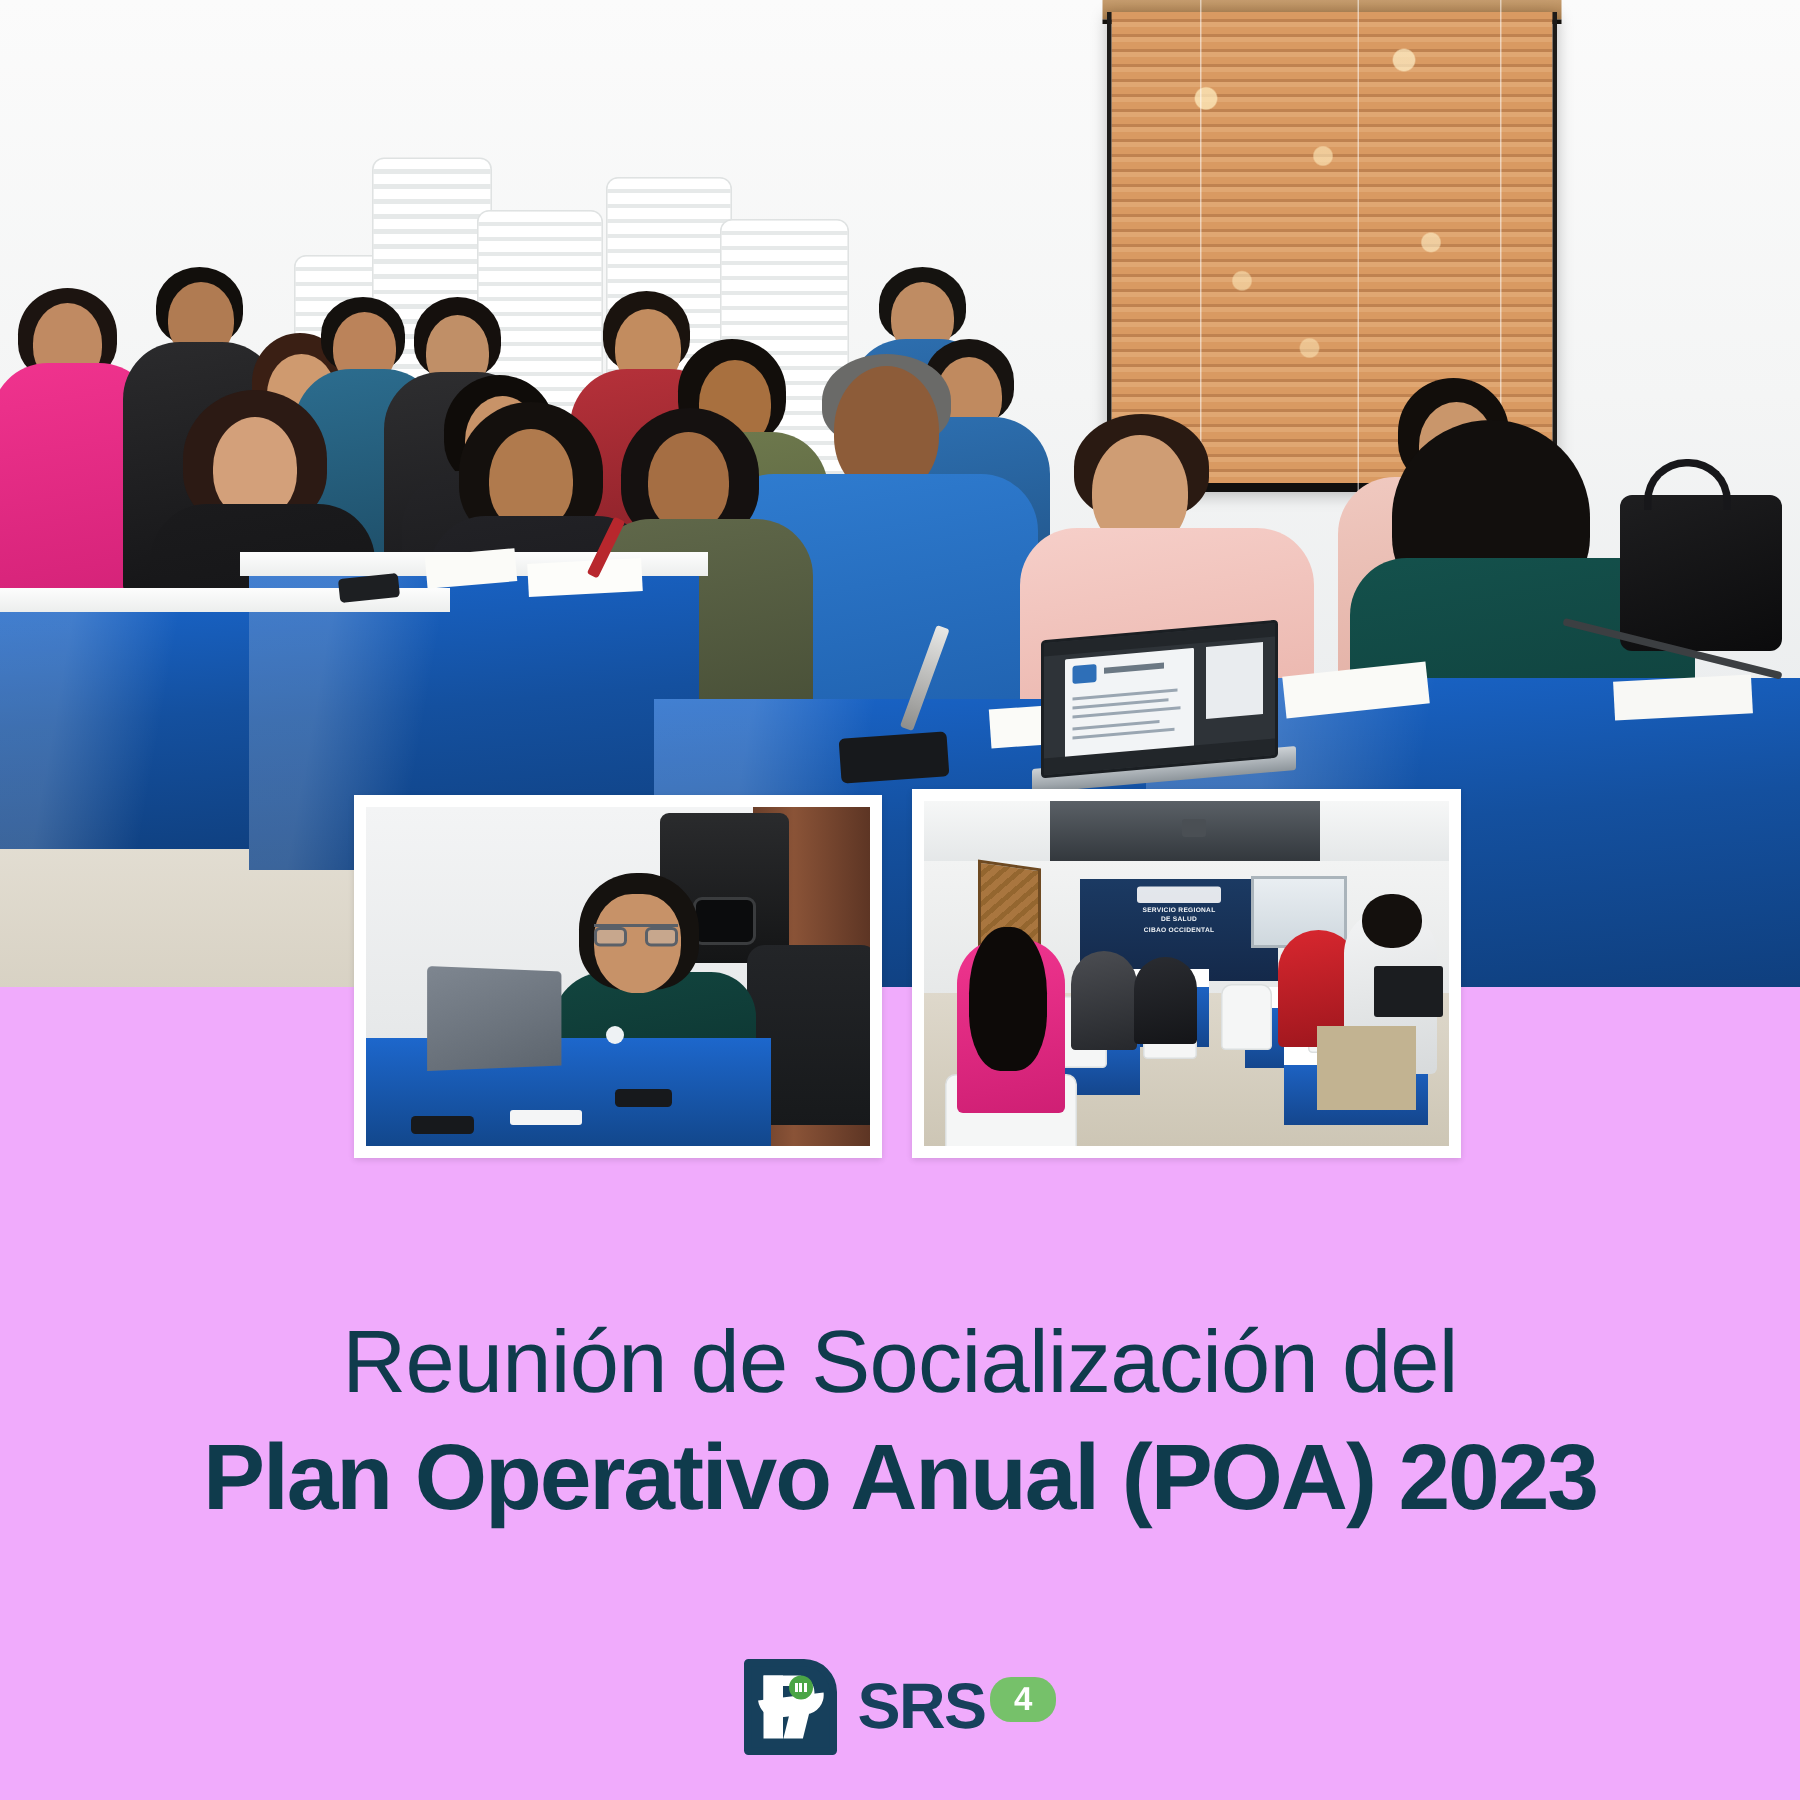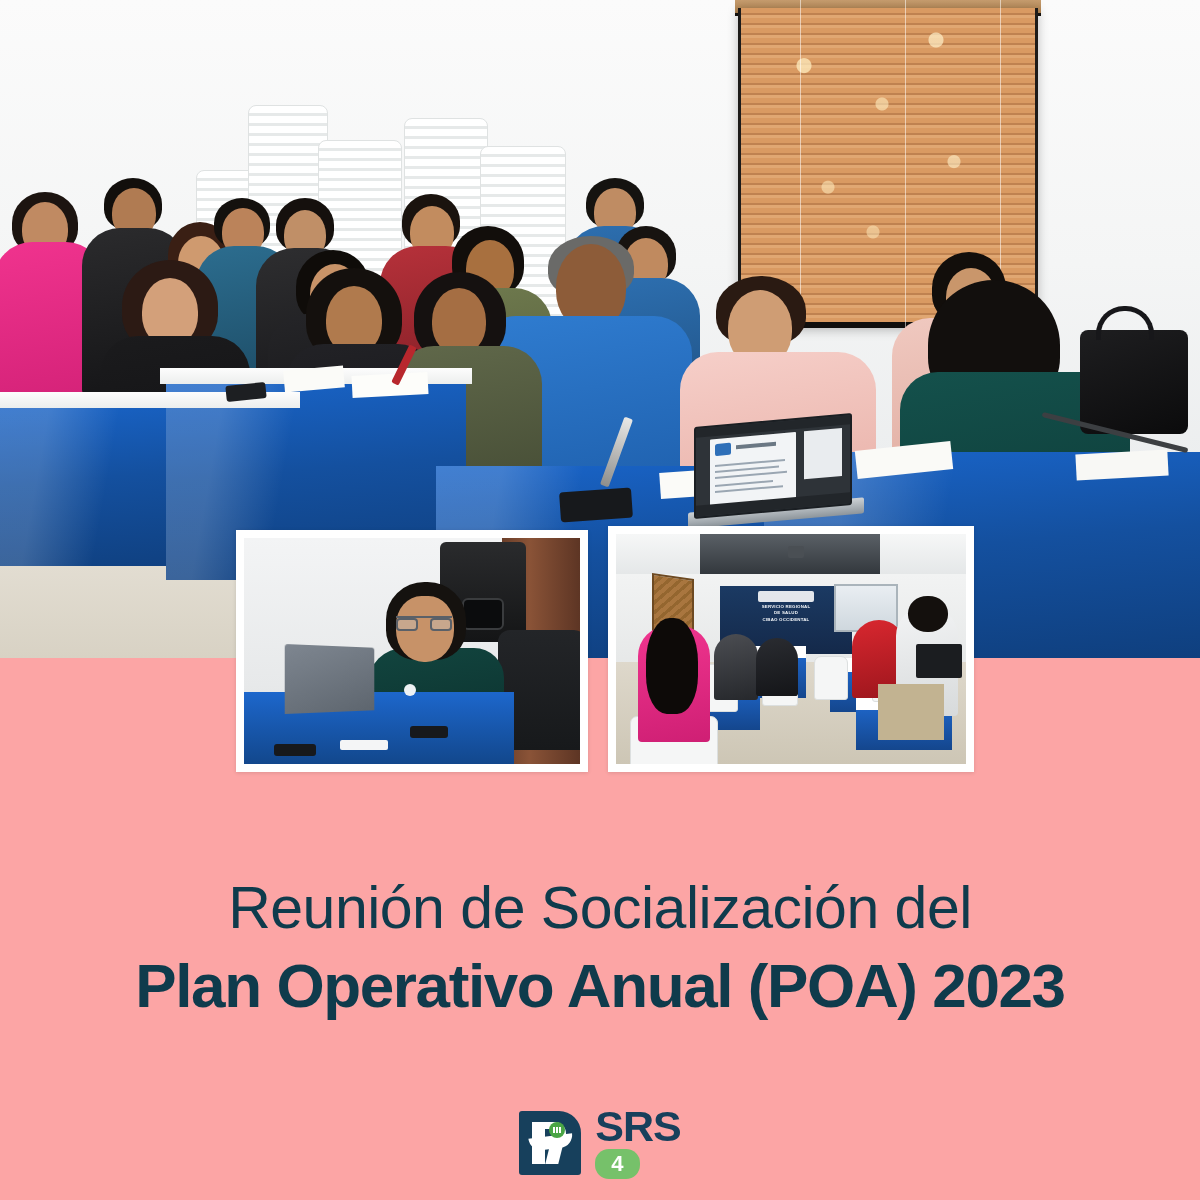--- a/index.html
+++ b/index.html
@@ -5,21 +5,21 @@
 <style>
   * { margin:0; padding:0; box-sizing:border-box; }
   html,body { width:1200px; height:1200px; }
   body {
     background:#ffffff;
     font-family:"Liberation Sans", sans-serif;
     position:relative;
     overflow:hidden;
   }
 
-  .poster { position:absolute; inset:0; background:#fca5a5; }
+  .poster { position:absolute; inset:0; background:#f0abfc; }
 
   
   .hero-photo {
     position:absolute; left:0; top:0; width:1200px; height:658px;
     overflow:hidden; background:#e9ebec;
   }
   .room-wall {
     position:absolute; inset:0;
     background:
       linear-gradient(180deg,#fbfbfb 0%,#f4f5f5 40%,#eceeef 70%,#e4e6e7 100%);
@@ -217,21 +217,21 @@
     position:absolute; left:25px; top:6px; width:16px; height:16px;
     border-radius:50%; background:#4aa545;
     display:flex; align-items:center; justify-content:center;
   }
   .logo-mark .green-dot span {
     display:block; width:8px; height:6px;
     background:
       linear-gradient(90deg,#ffffff 0 2px, transparent 2px 3px,
       #ffffff 3px 5px, transparent 5px 6px, #ffffff 6px 8px);
   }
-  .logo-text-wrap { display:flex; flex-direction:column; align-items:flex-start; gap:3px; }
+  .logo-text-wrap { display:flex; flex-direction:row; align-items:flex-start; gap:3px; }
   .logo-srs {
     color:#17405c; font-size:43px; font-weight:bold; letter-spacing:-1px;
     line-height:40px; font-family:"Liberation Sans", sans-serif;
   }
   .logo-pill {
     background:#76c16a; color:#ffffff; border-radius:14px;
     font-size:22px; font-weight:bold; line-height:26px;
     padding:2px 16px; font-family:"Liberation Sans", sans-serif;
   }
 </style>

